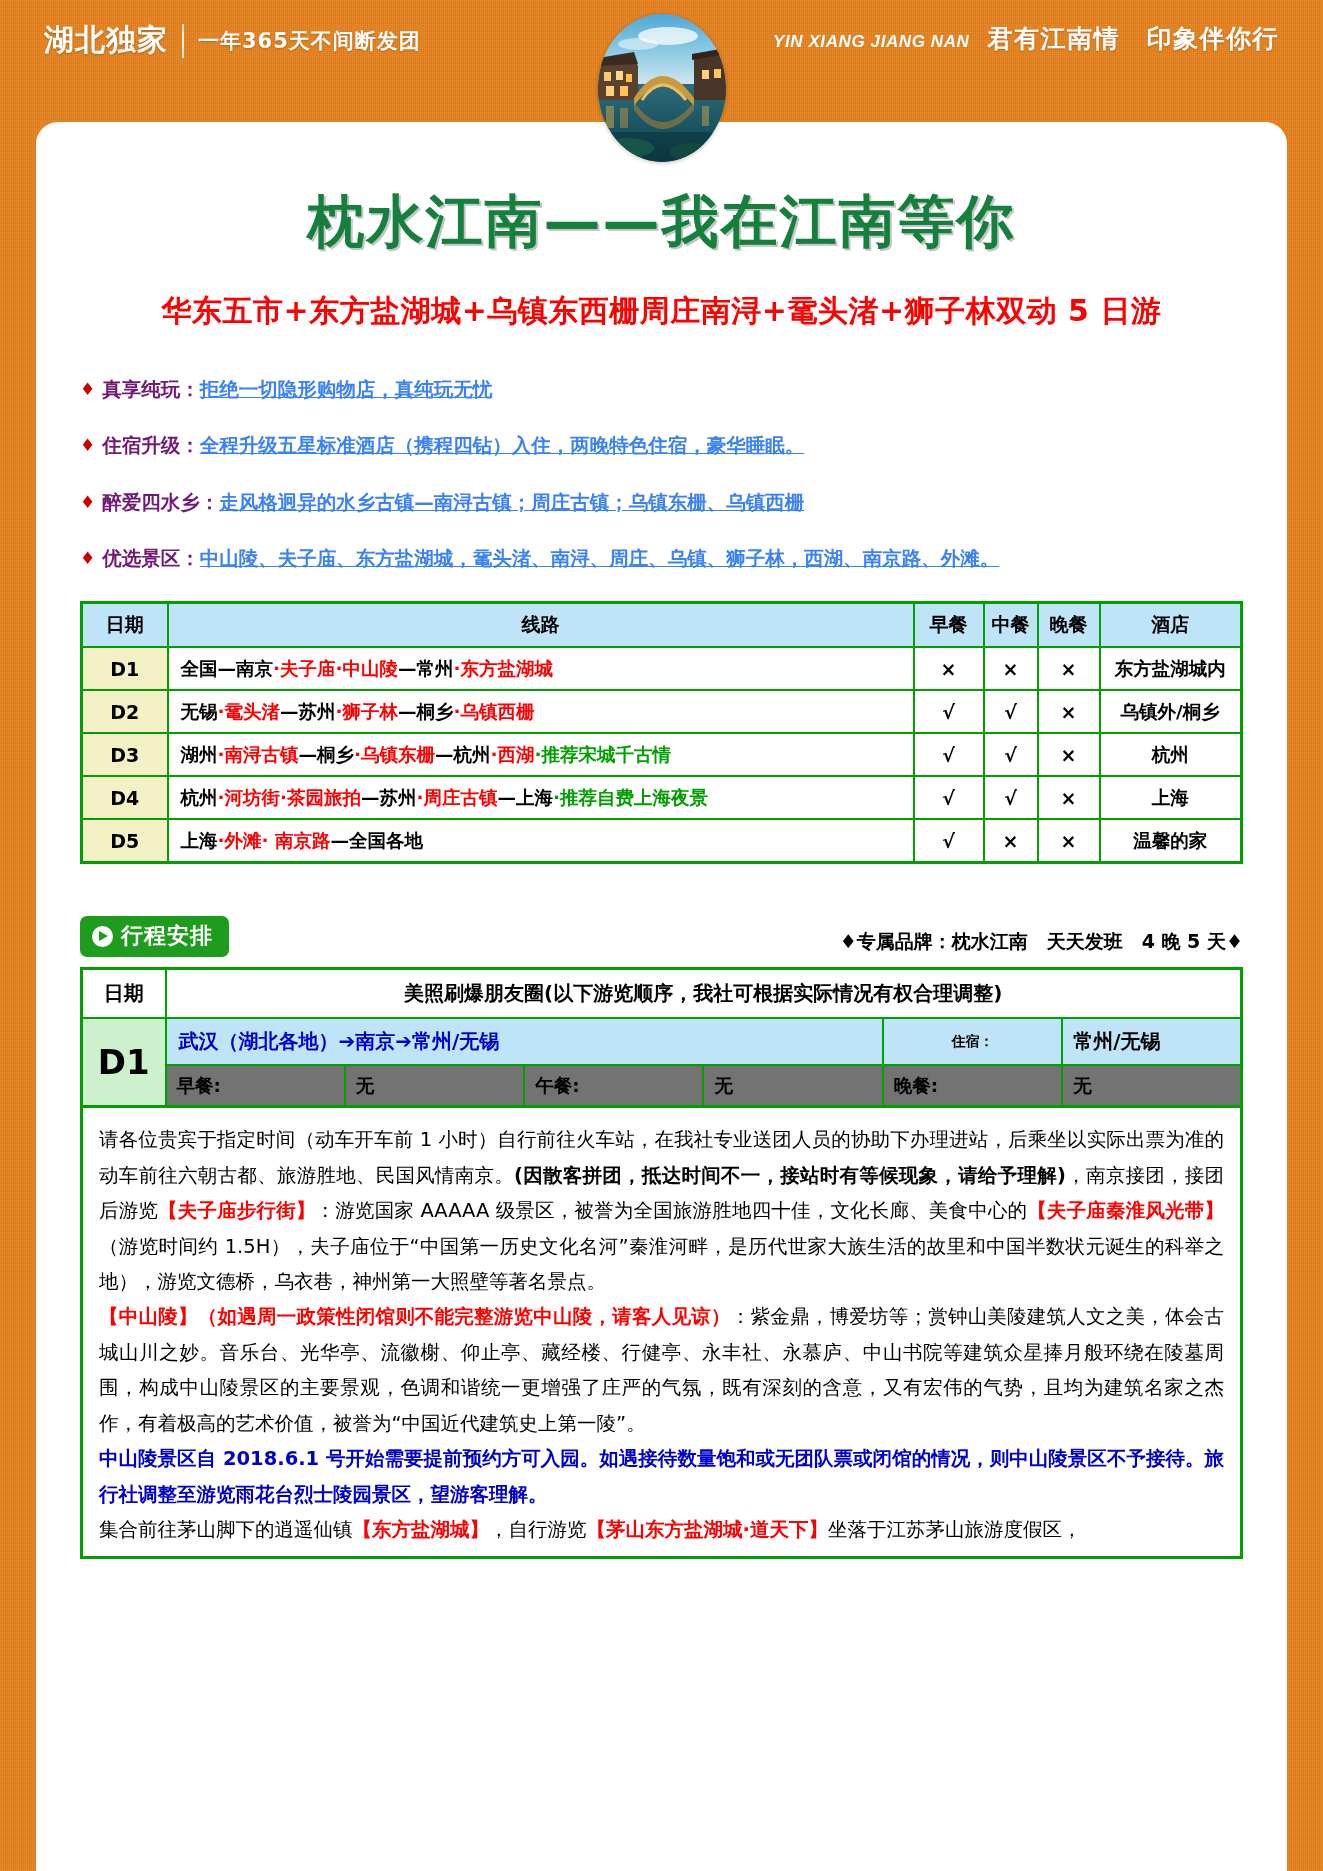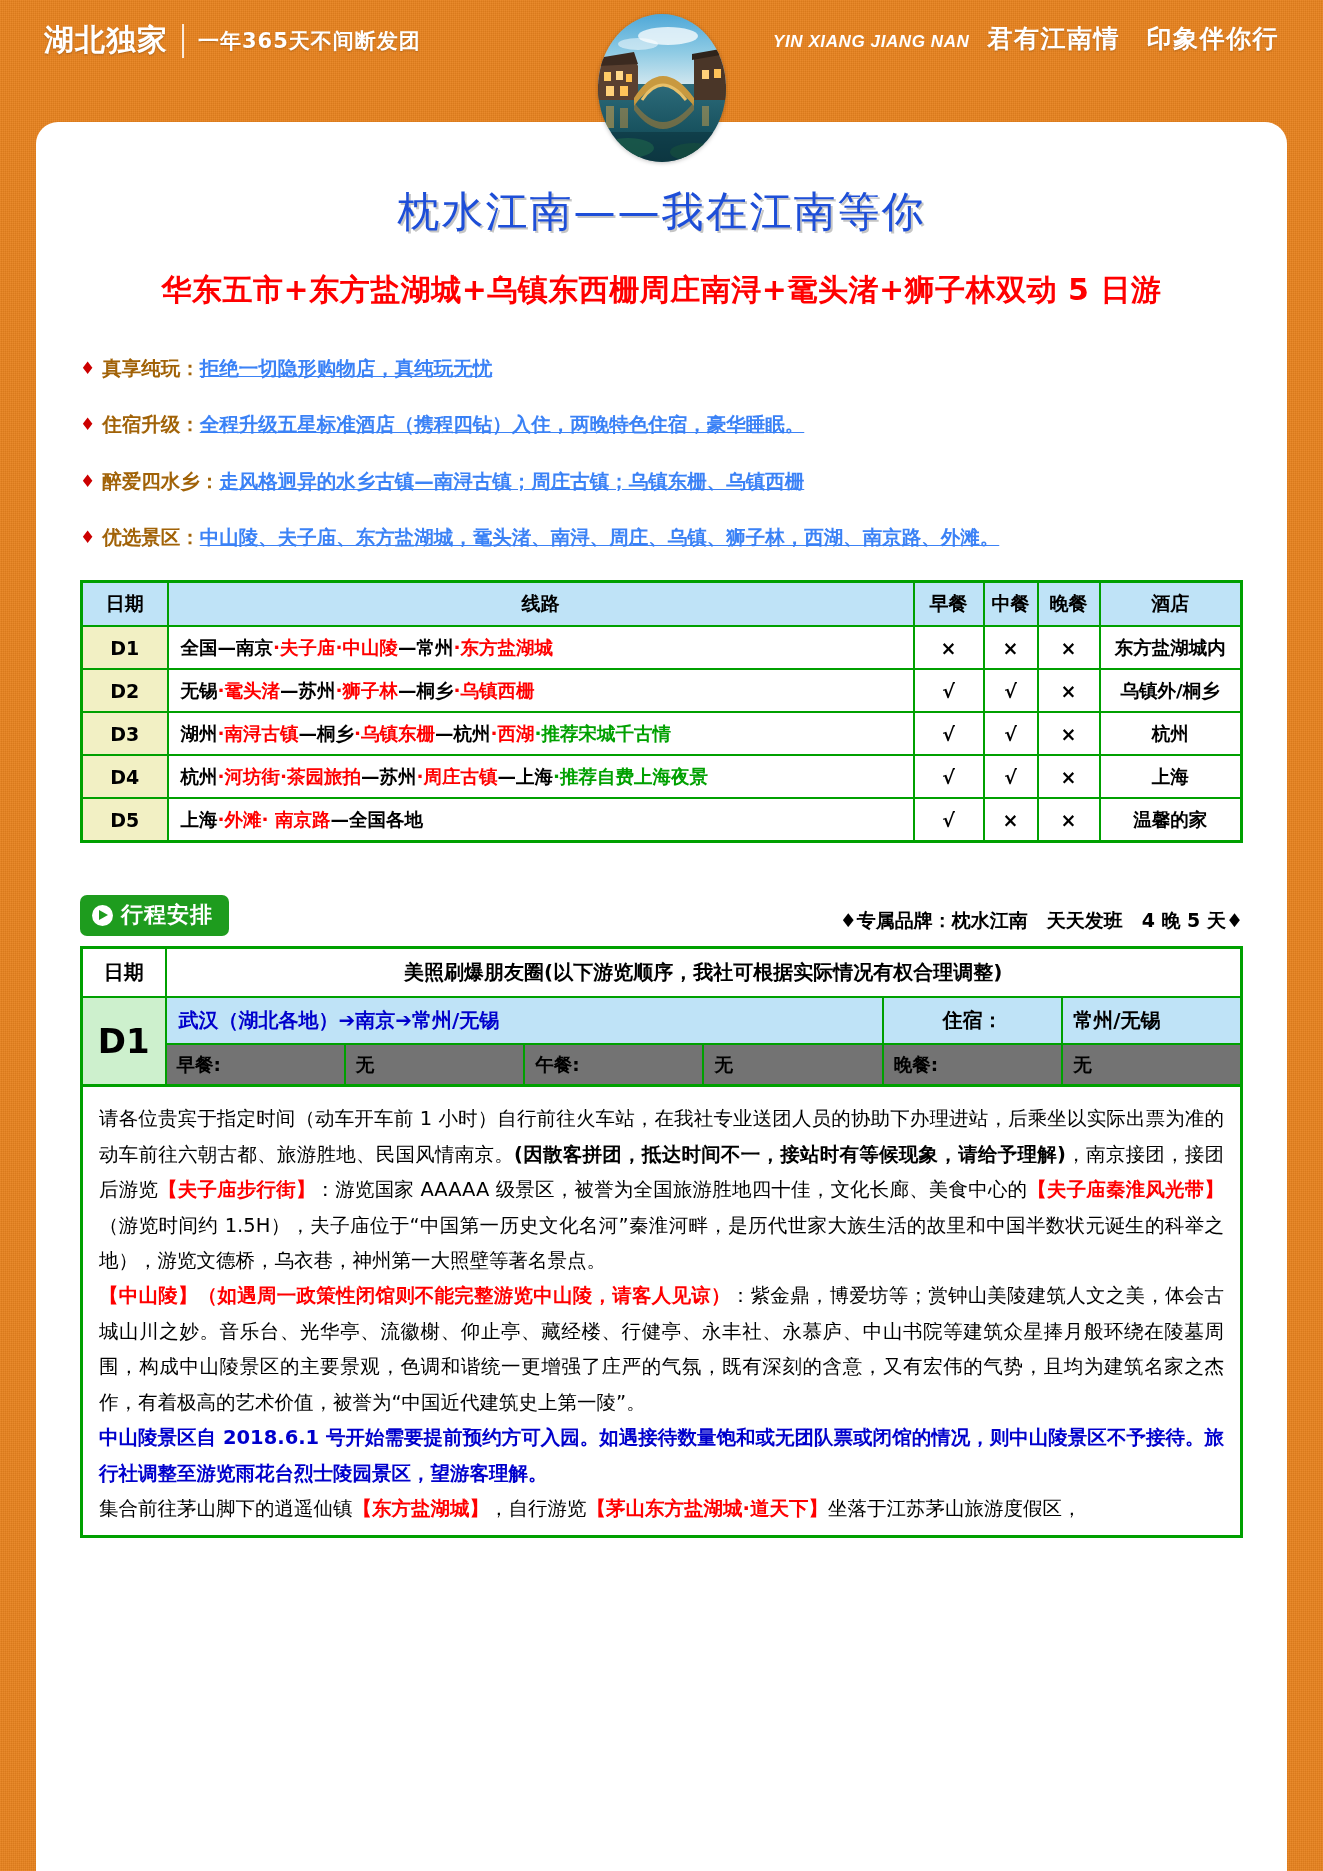--- a/index.html
+++ b/index.html
@@ -87,23 +87,23 @@
     overflow: hidden;
     z-index: 8;
     box-shadow: 0 1px 4px rgba(0,0,0,.25);
   }
   .logo-circle svg { display: block; width: 100%; height: 100%; }
 
   
   .main-title {
     text-align: center;
     margin-top: 62px;
-    font-size: 42px;
-    font-weight: normal;
-    color: #1d4ed8;
+    font-size: 57px;
+    font-weight: bold;
+    color: #15803d;
     letter-spacing: 2px;
     text-shadow: 2px 2px 0 rgba(150,150,150,.55);
   }
   .sub-title {
     text-align: center;
     margin-top: 30px;
     font-size: 30px;
     font-weight: bold;
     color: #ff0000;
     letter-spacing: .5px;
@@ -120,21 +120,21 @@
     line-height: 1.45;
     margin-bottom: 28px;
   }
   .feat-bullet {
     color: #cc0000;
     font-size: 17px;
     margin-right: 7px;
     line-height: 1.55;
     flex: none;
   }
-  .feat-key { color: #a16207; }
+  .feat-key { color: #701a75; }
   .feat-red { color: #ff0000; }
   .feat-plain { color: #3b82f6; text-decoration: underline; }
   .feat-row.noindent { padding-left: 16px; margin-bottom: 26px; }
 
   
   .sched-wrap { margin: 8px 44px 0 44px; }
   table.sched {
     width: 100%;
     border-collapse: collapse;
     border: 3px solid #00a000;
@@ -239,21 +239,21 @@
     display: flex;
     align-items: center;
     padding: 9px 12px;
     font-size: 20px;
     color: #0000cc;
   }
   .it-stay-label {
     background: #bfe3f7;
     text-align: center;
     color: #ff0000;
-    font-size: 20px;
+    font-size: 14px;
     padding: 9px 6px;
     width: 96px;
   }
   .it-stay-val {
     background: #bfe3f7;
     color: #0000cc;
     font-size: 20px;
     padding: 9px 10px;
     width: 200px;
   }

